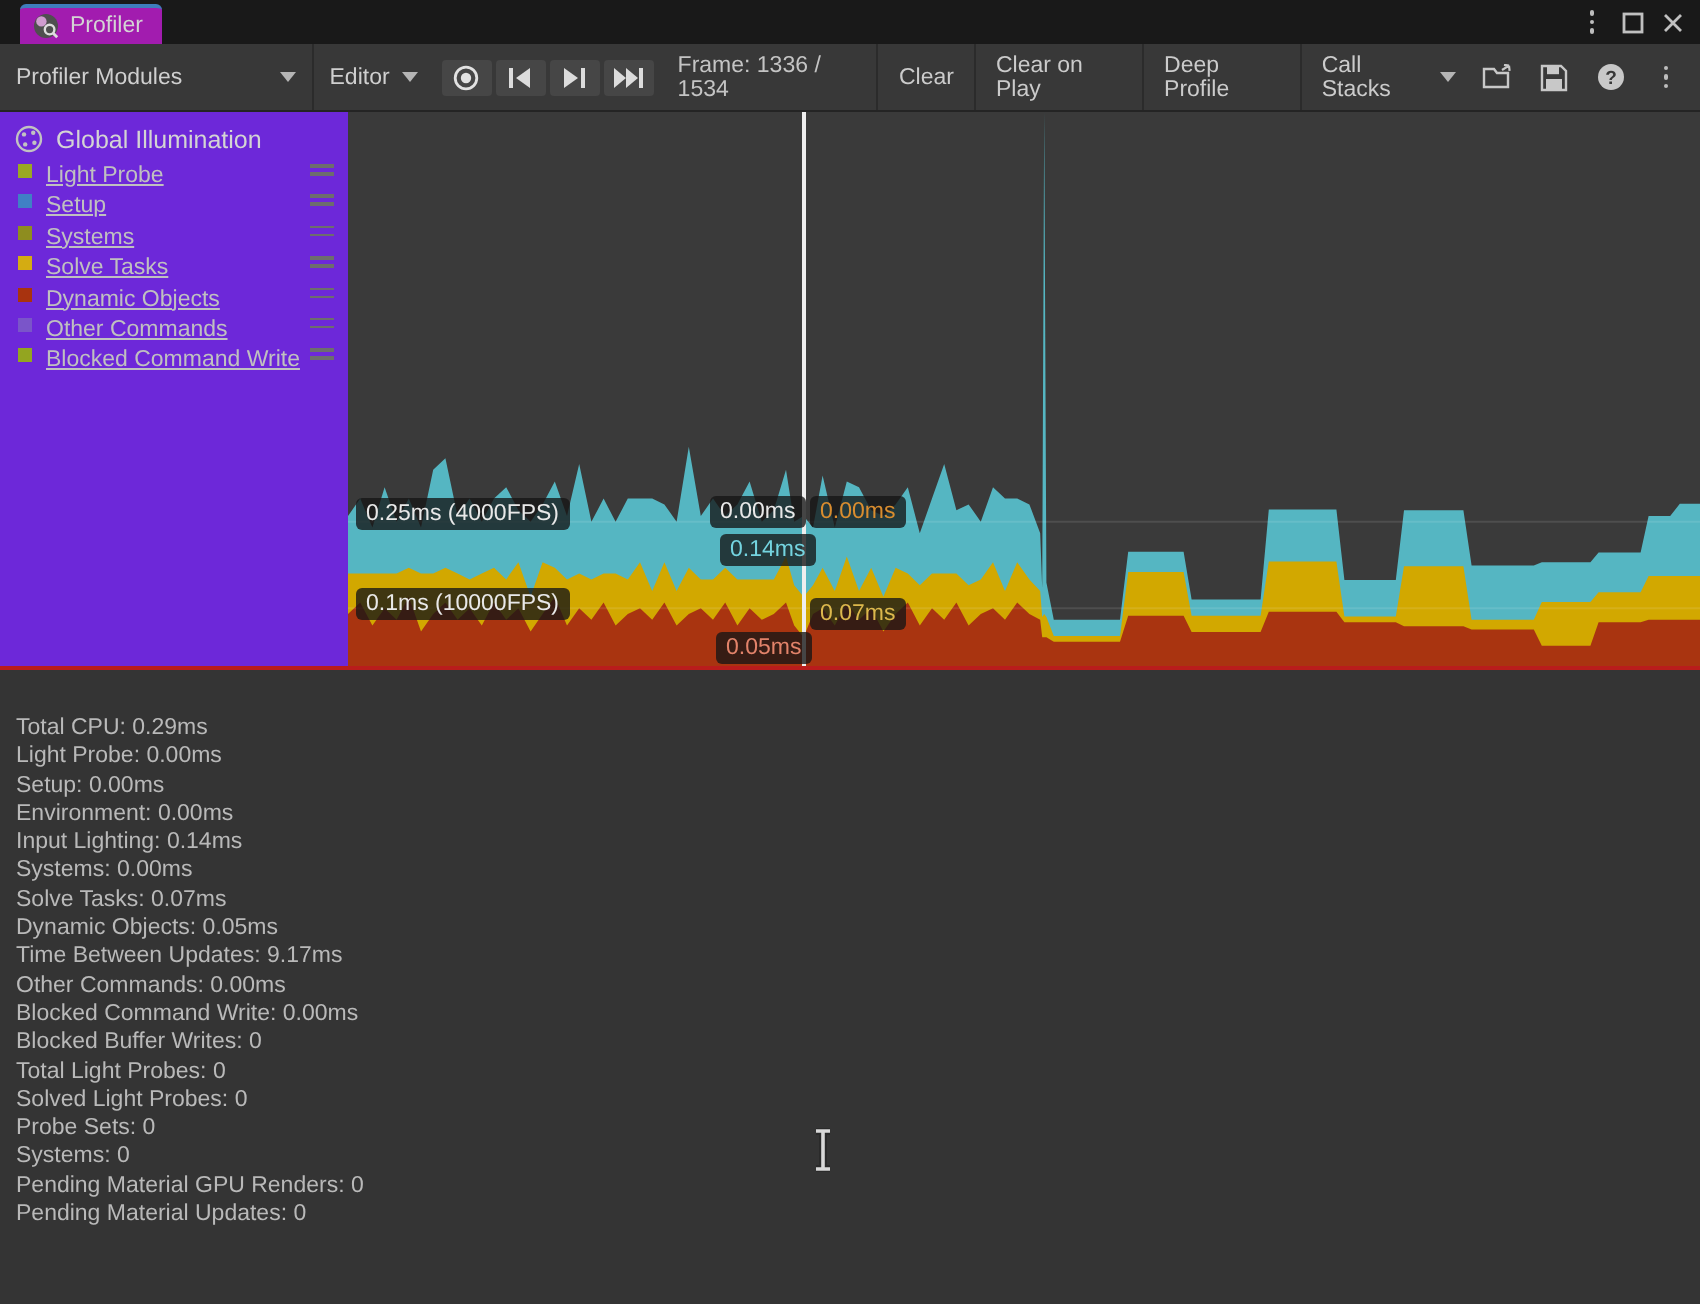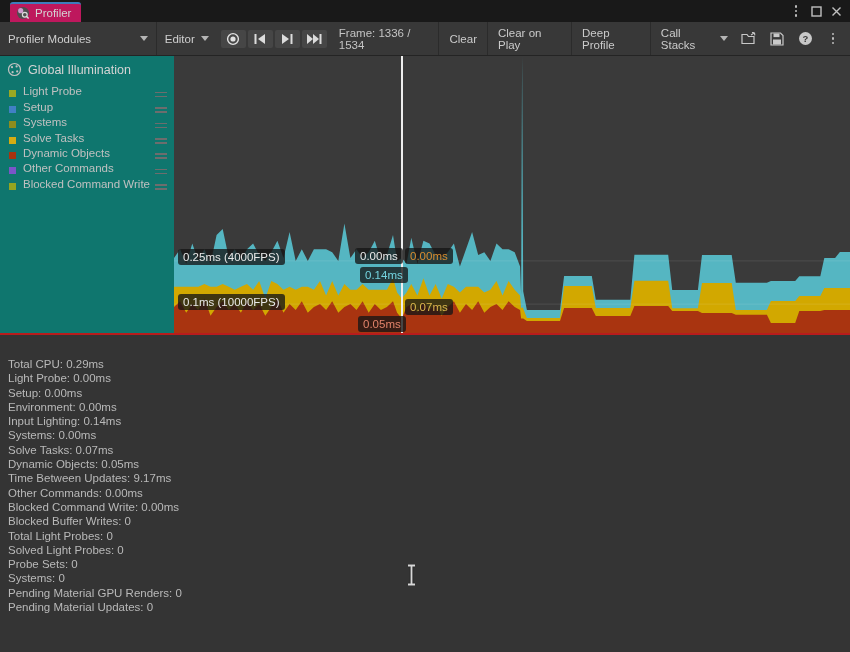--- a/index.html
+++ b/index.html
@@ -6,21 +6,21 @@
   *{box-sizing:border-box;}
   .window{
     width:850px;height:652px;position:relative;overflow:hidden;
     font-family:"Liberation Sans",sans-serif;font-size:11.5px;color:#c8c8c8;
     background:#383838;display:flex;flex-direction:column;
   }
   
   .titlebar{height:22px;background:#191919;display:flex;align-items:flex-end;flex:0 0 auto;}
   .tab{
     margin-left:10px;height:20px;display:flex;align-items:center;gap:5px;
-    background:#be185d;padding:0 10px 0 6px;border-top:2px solid #3e7dbc;
+    background:#a21caf;padding:0 10px 0 6px;border-top:2px solid #3e7dbc;
     border-radius:3px 3px 0 0;color:#d4d4d4;
   }
   .win-controls{margin-left:auto;display:flex;align-items:center;height:22px;gap:4px;padding-right:6px;}
   .win-btn{width:16px;height:16px;display:flex;align-items:center;justify-content:center;color:#c0c0c0;}
   .vdots{display:flex;flex-direction:column;gap:2px;align-items:center;}
   .vdots i{width:2.5px;height:2.5px;border-radius:50%;background:#bdbdbd;display:block;}
   
   .toolbar{
     height:34px;background:#383838;border-bottom:1px solid #242424;
     display:flex;align-items:stretch;flex:0 0 auto;color:#cfcfcf;
@@ -32,23 +32,23 @@
   .transport{display:flex;align-items:center;gap:2px;padding:0 4px;}
   .tool-btn{width:25px;height:18px;background:#464646;border-radius:2px;display:flex;align-items:center;justify-content:center;}
   .frame-label{display:flex;align-items:center;padding:0 8px;color:#c4c4c4;}
   .tbtn{display:flex;align-items:center;padding:0 10px;border-left:1px solid #2b2b2b;color:#cbcbcb;}
   .tbtn:last-of-type{border-right:1px solid #2b2b2b;}
   .tbtn .caret{margin-left:8px;}
   .tb-icons{margin-left:auto;display:flex;align-items:center;gap:6px;padding-right:6px;}
   .tb-icon{width:22px;height:18px;display:flex;align-items:center;justify-content:center;}
   
   .content{display:flex;flex:0 0 auto;height:277px;background:#3a3a3a;}
-  .sidebar{width:174px;background:#0f766e;flex:0 0 auto;overflow:hidden;}
+  .sidebar{width:174px;background:#6d28d9;flex:0 0 auto;overflow:hidden;}
   .module-header{display:flex;align-items:center;gap:6px;padding:6px 8px 5px 7px;color:#d4d4d4;font-size:12.5px;}
-  .legend-row{height:15.4px;display:flex;align-items:flex-end;padding:0 7px 0 9px;color:#c0c0c0;}
+  .legend-row{height:15.4px;display:flex;align-items:flex-start;padding:0 7px 0 9px;color:#c0c0c0;text-decoration:underline;}
   .swatch{width:7px;height:7px;flex:0 0 auto;margin-right:7px;}
   .legend-label{flex:1 1 auto;white-space:nowrap;overflow:hidden;}
   .handle{display:flex;flex-direction:column;gap:2.5px;width:12px;flex:0 0 auto;}
   .handle i{display:block;height:1.5px;background:#6d6d6d;}
   .chart{position:relative;flex:1 1 auto;background:#3a3a3a;overflow:hidden;}
   .chart svg{position:absolute;inset:0;width:100%;height:100%;display:block;}
   .chip{
     position:absolute;background:rgba(22,22,22,0.78);border-radius:3px;
     padding:0 5px;line-height:16px;height:16px;font-size:11.5px;white-space:nowrap;
   }

